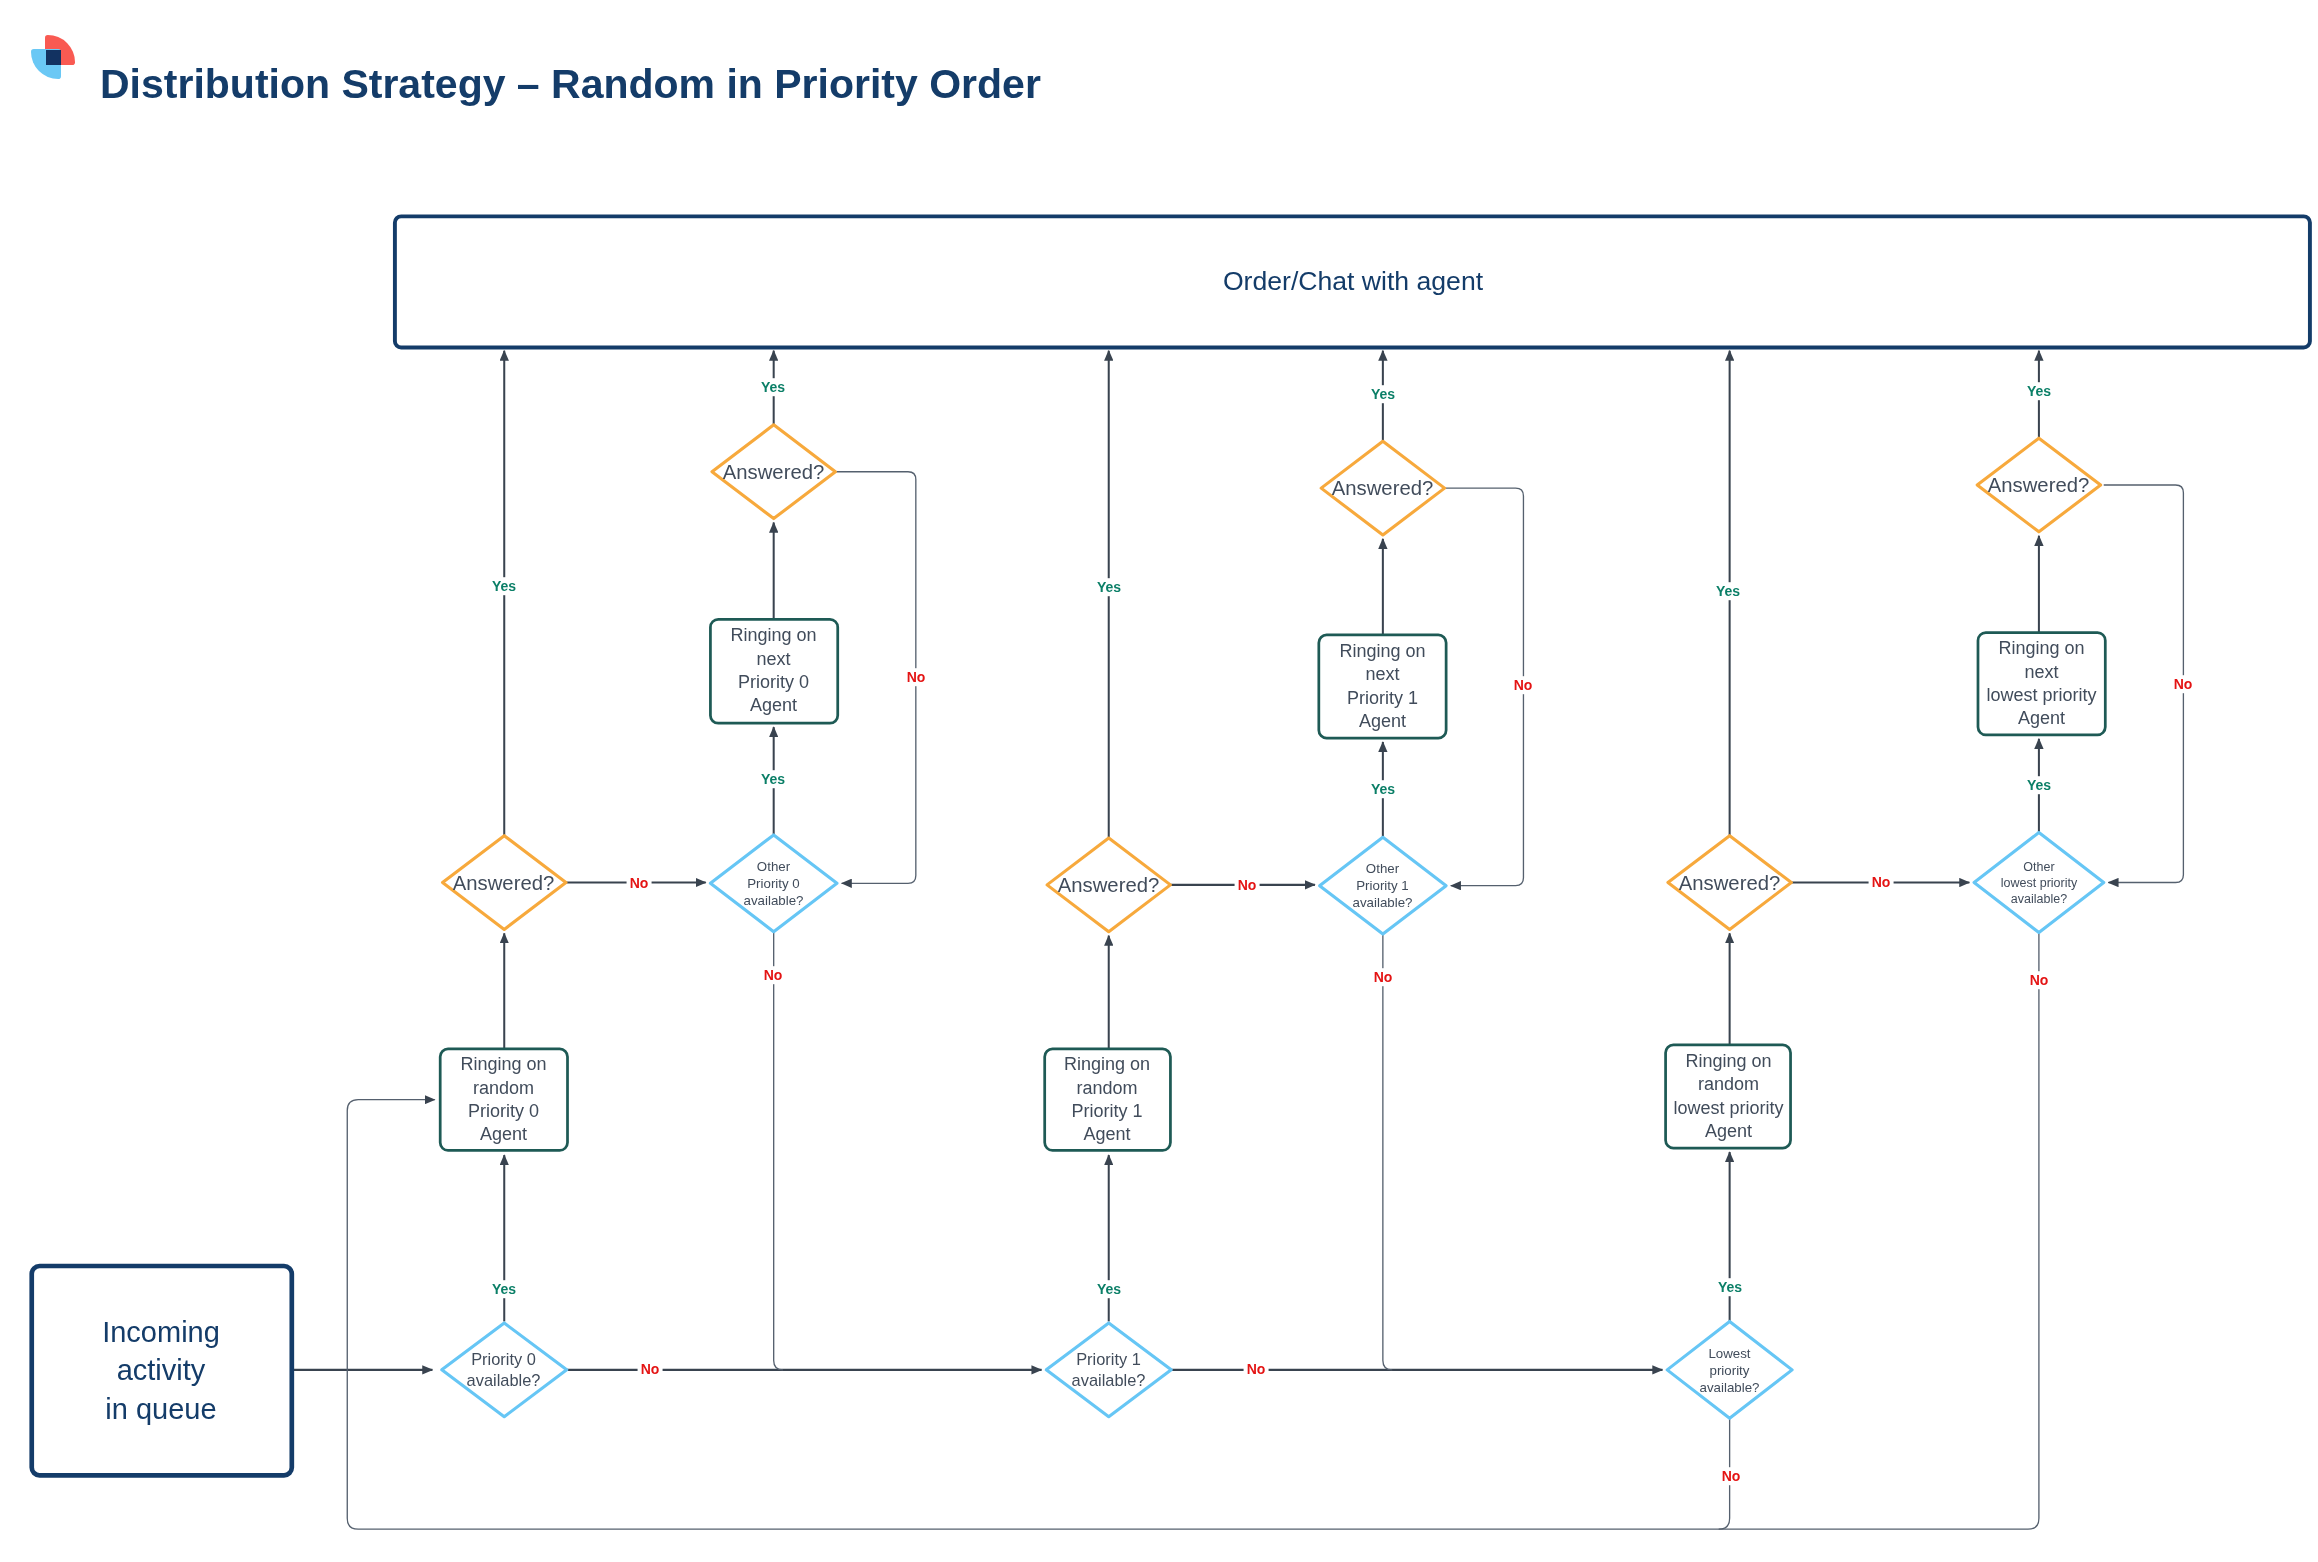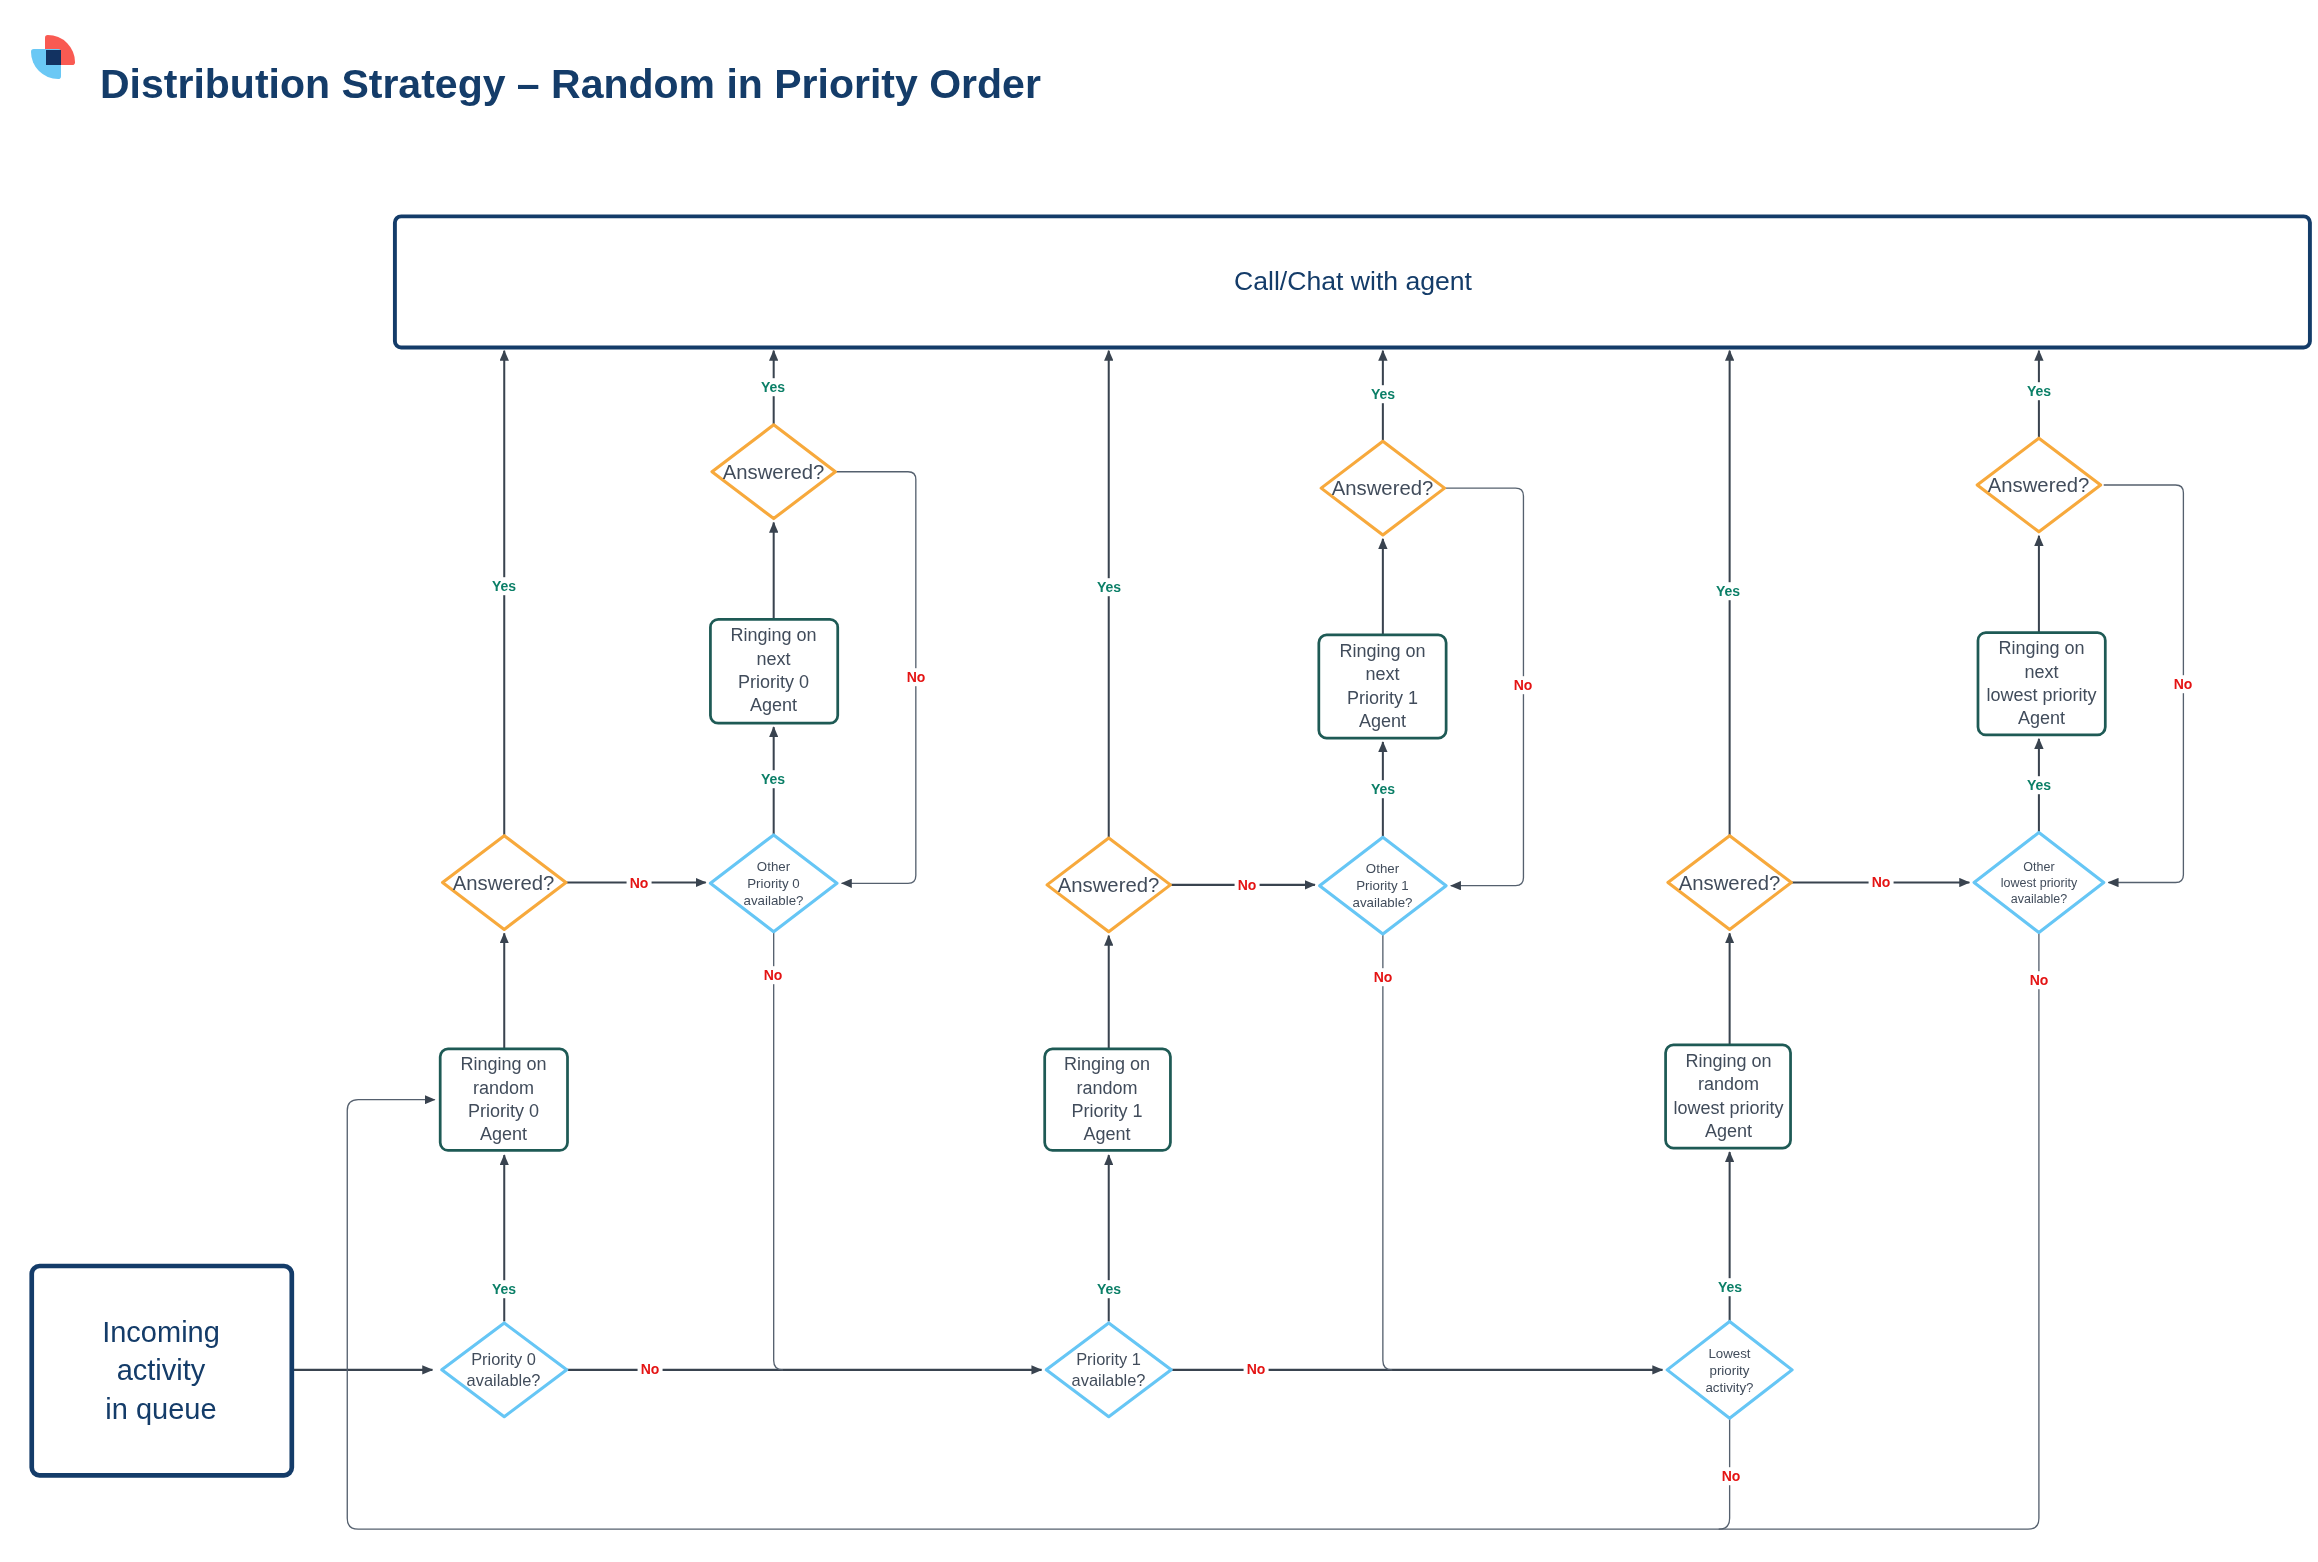--- a/index.html
+++ b/index.html
@@ -120,32 +120,32 @@
     <g fill="#ffffff" stroke="#f7a93c" stroke-width="4" stroke-linejoin="round">
       <path d="M645 1070 L724 1130 L645 1190 L566 1130 Z"></path>
       <path d="M1419 1073 L1498 1133 L1419 1193 L1340 1133 Z"></path>
       <path d="M2214 1070 L2293 1130 L2214 1190 L2135 1130 Z"></path>
       <path d="M990 544 L1069 604 L990 664 L911 604 Z"></path>
       <path d="M1770 565 L1849 625 L1770 685 L1691 625 Z"></path>
       <path d="M2610 561 L2689 621 L2610 681 L2531 621 Z"></path>
     </g>
   </svg>
 
-  <div class="node-label navy-text t34" style="left:395px;top:216px;width:1916px;height:131px;">Call/Chat with agent</div>
+  <div class="node-label navy-text t34" style="left:395px;top:216px;width:1916px;height:131px;">Order/Chat with agent</div>
   <div class="node-label navy-text t37" style="left:31px;top:1266px;width:260px;height:209px;">Incoming
 activity
 in queue</div>
 
   <div class="node-label t21" style="left:441px;top:1323px;width:125px;height:94px;">Priority 0
 available?</div>
   <div class="node-label t21" style="left:1046px;top:1323px;width:125px;height:94px;">Priority 1
 available?</div>
   <div class="node-label t17" style="left:1667px;top:1322px;width:125px;height:97px;">Lowest
 priority
-activity?</div>
+available?</div>
 
   <div class="node-label t23" style="left:440px;top:1049px;width:127px;height:102px;">Ringing on
 random
 Priority 0
 Agent</div>
   <div class="node-label t23" style="left:1044px;top:1049px;width:126px;height:102px;">Ringing on
 random
 Priority 1
 Agent</div>
   <div class="node-label t23" style="left:1666px;top:1045px;width:125px;height:103px;">Ringing on

